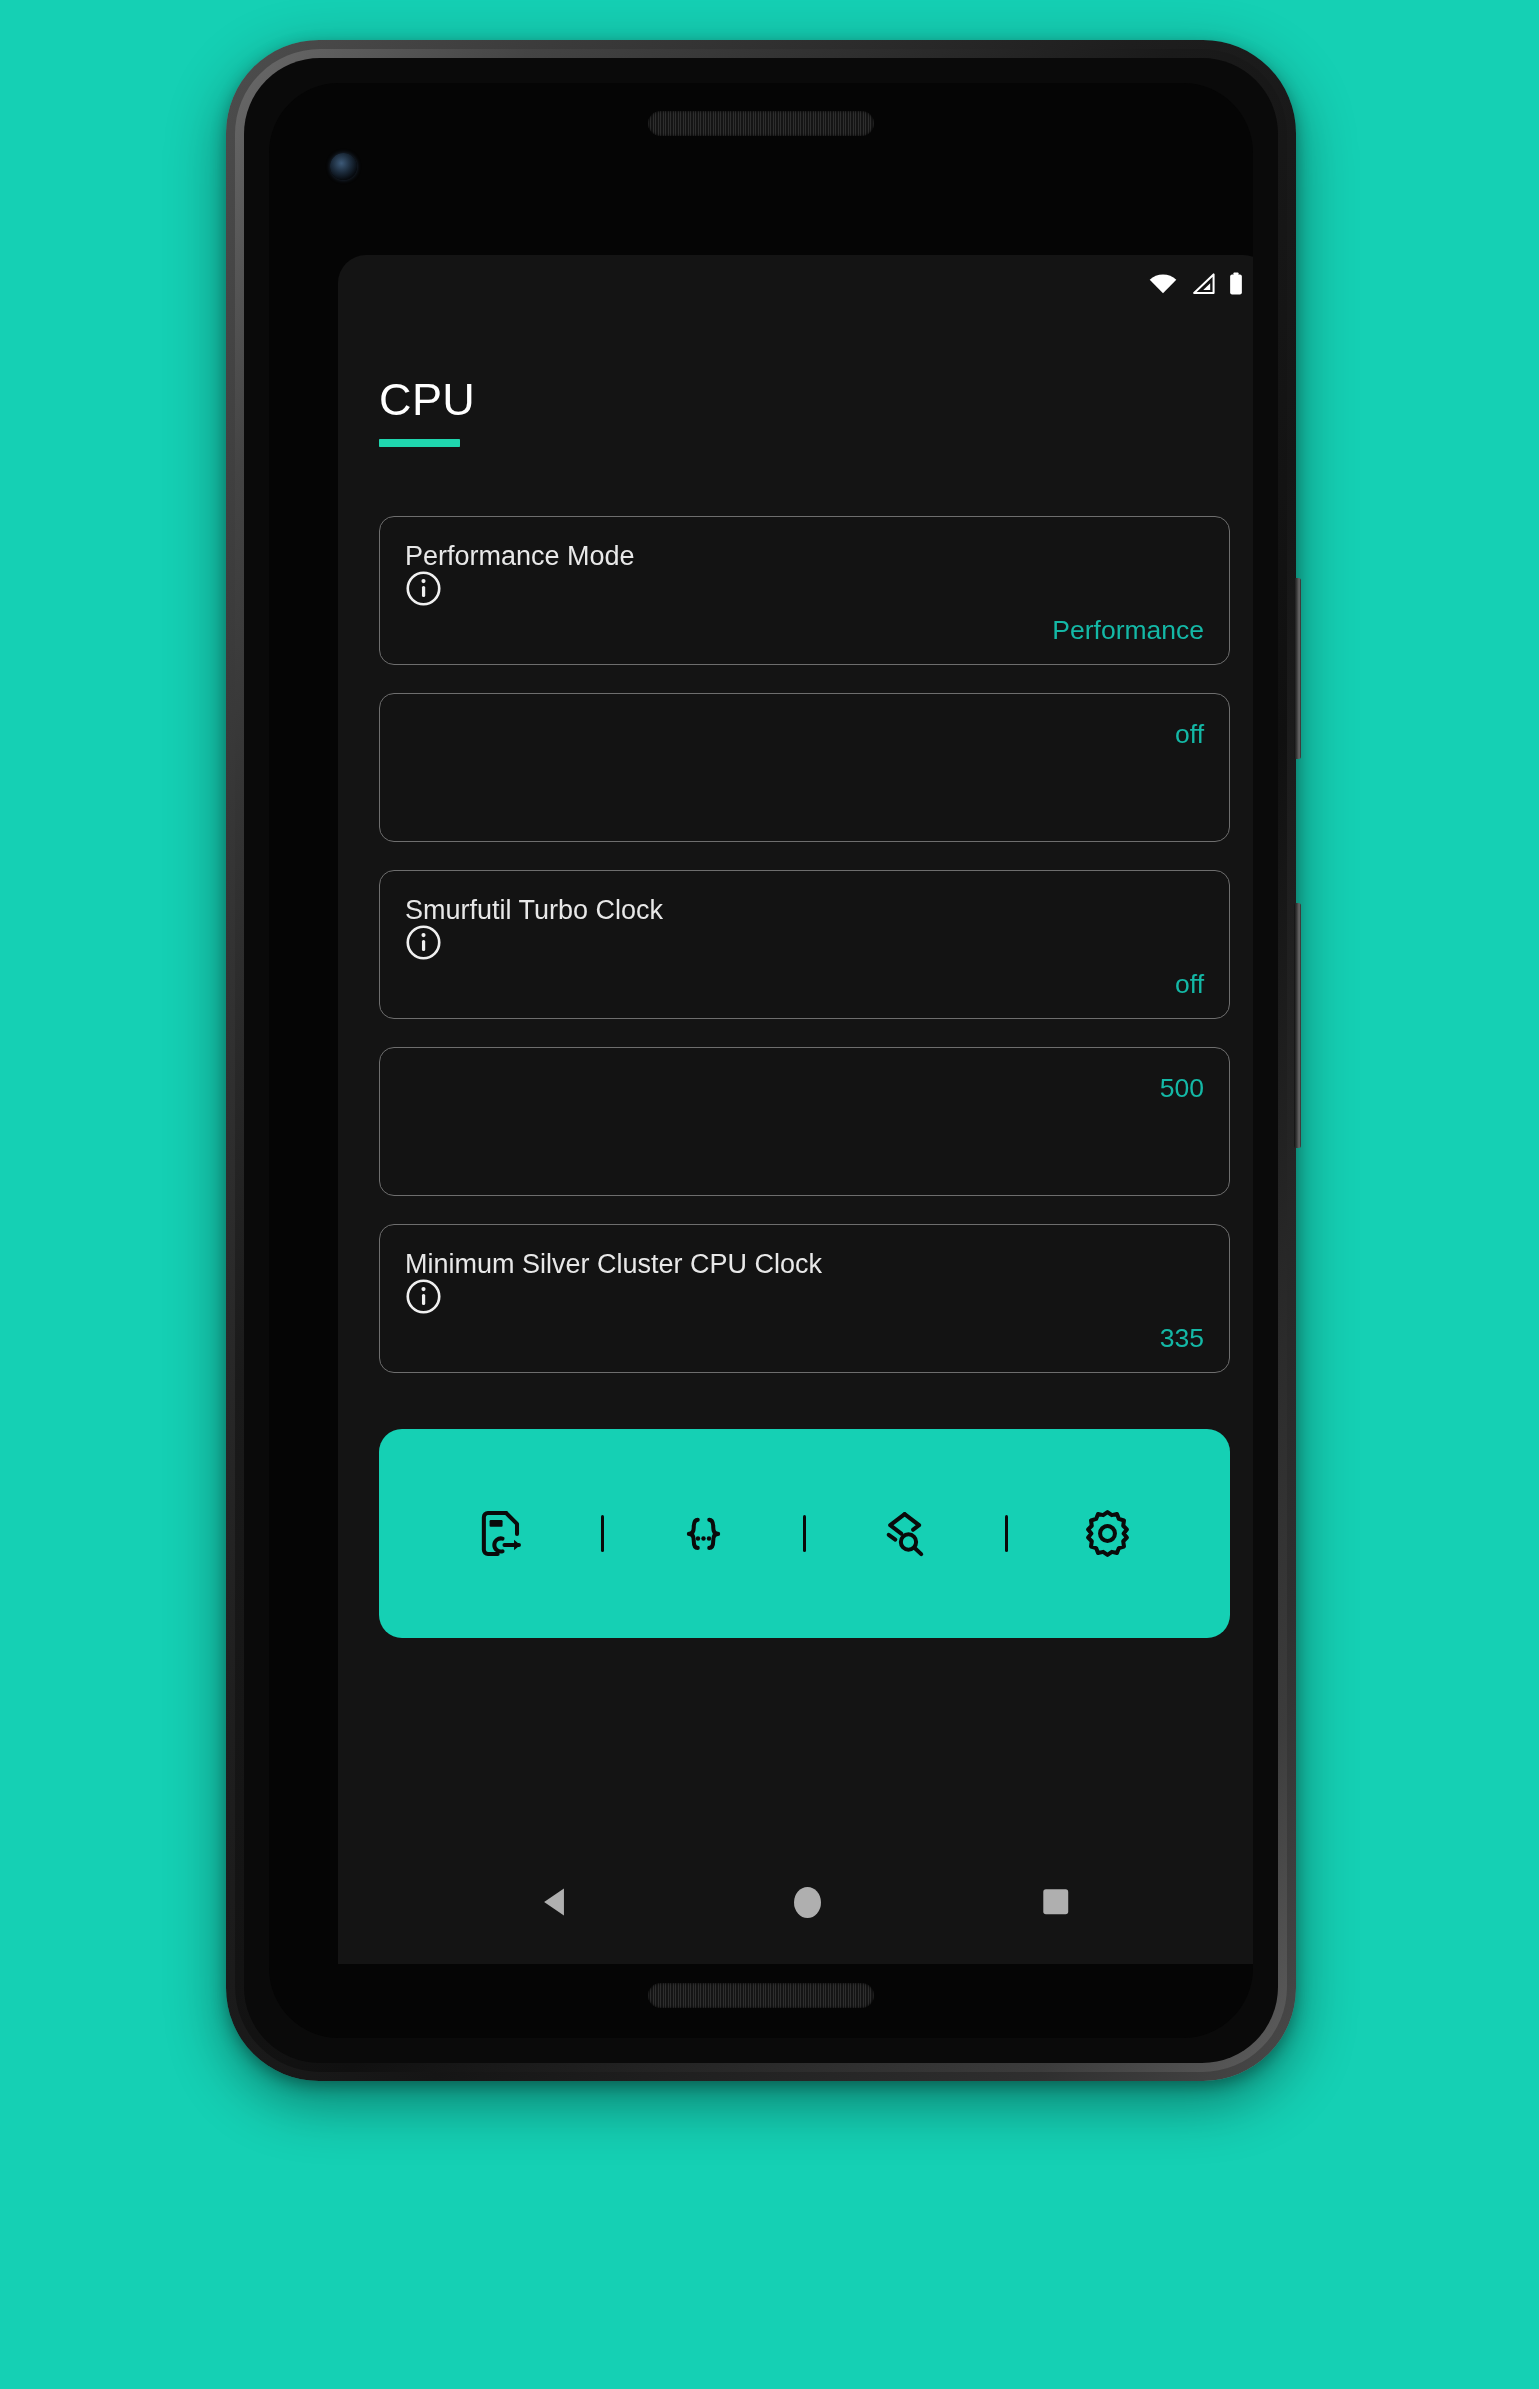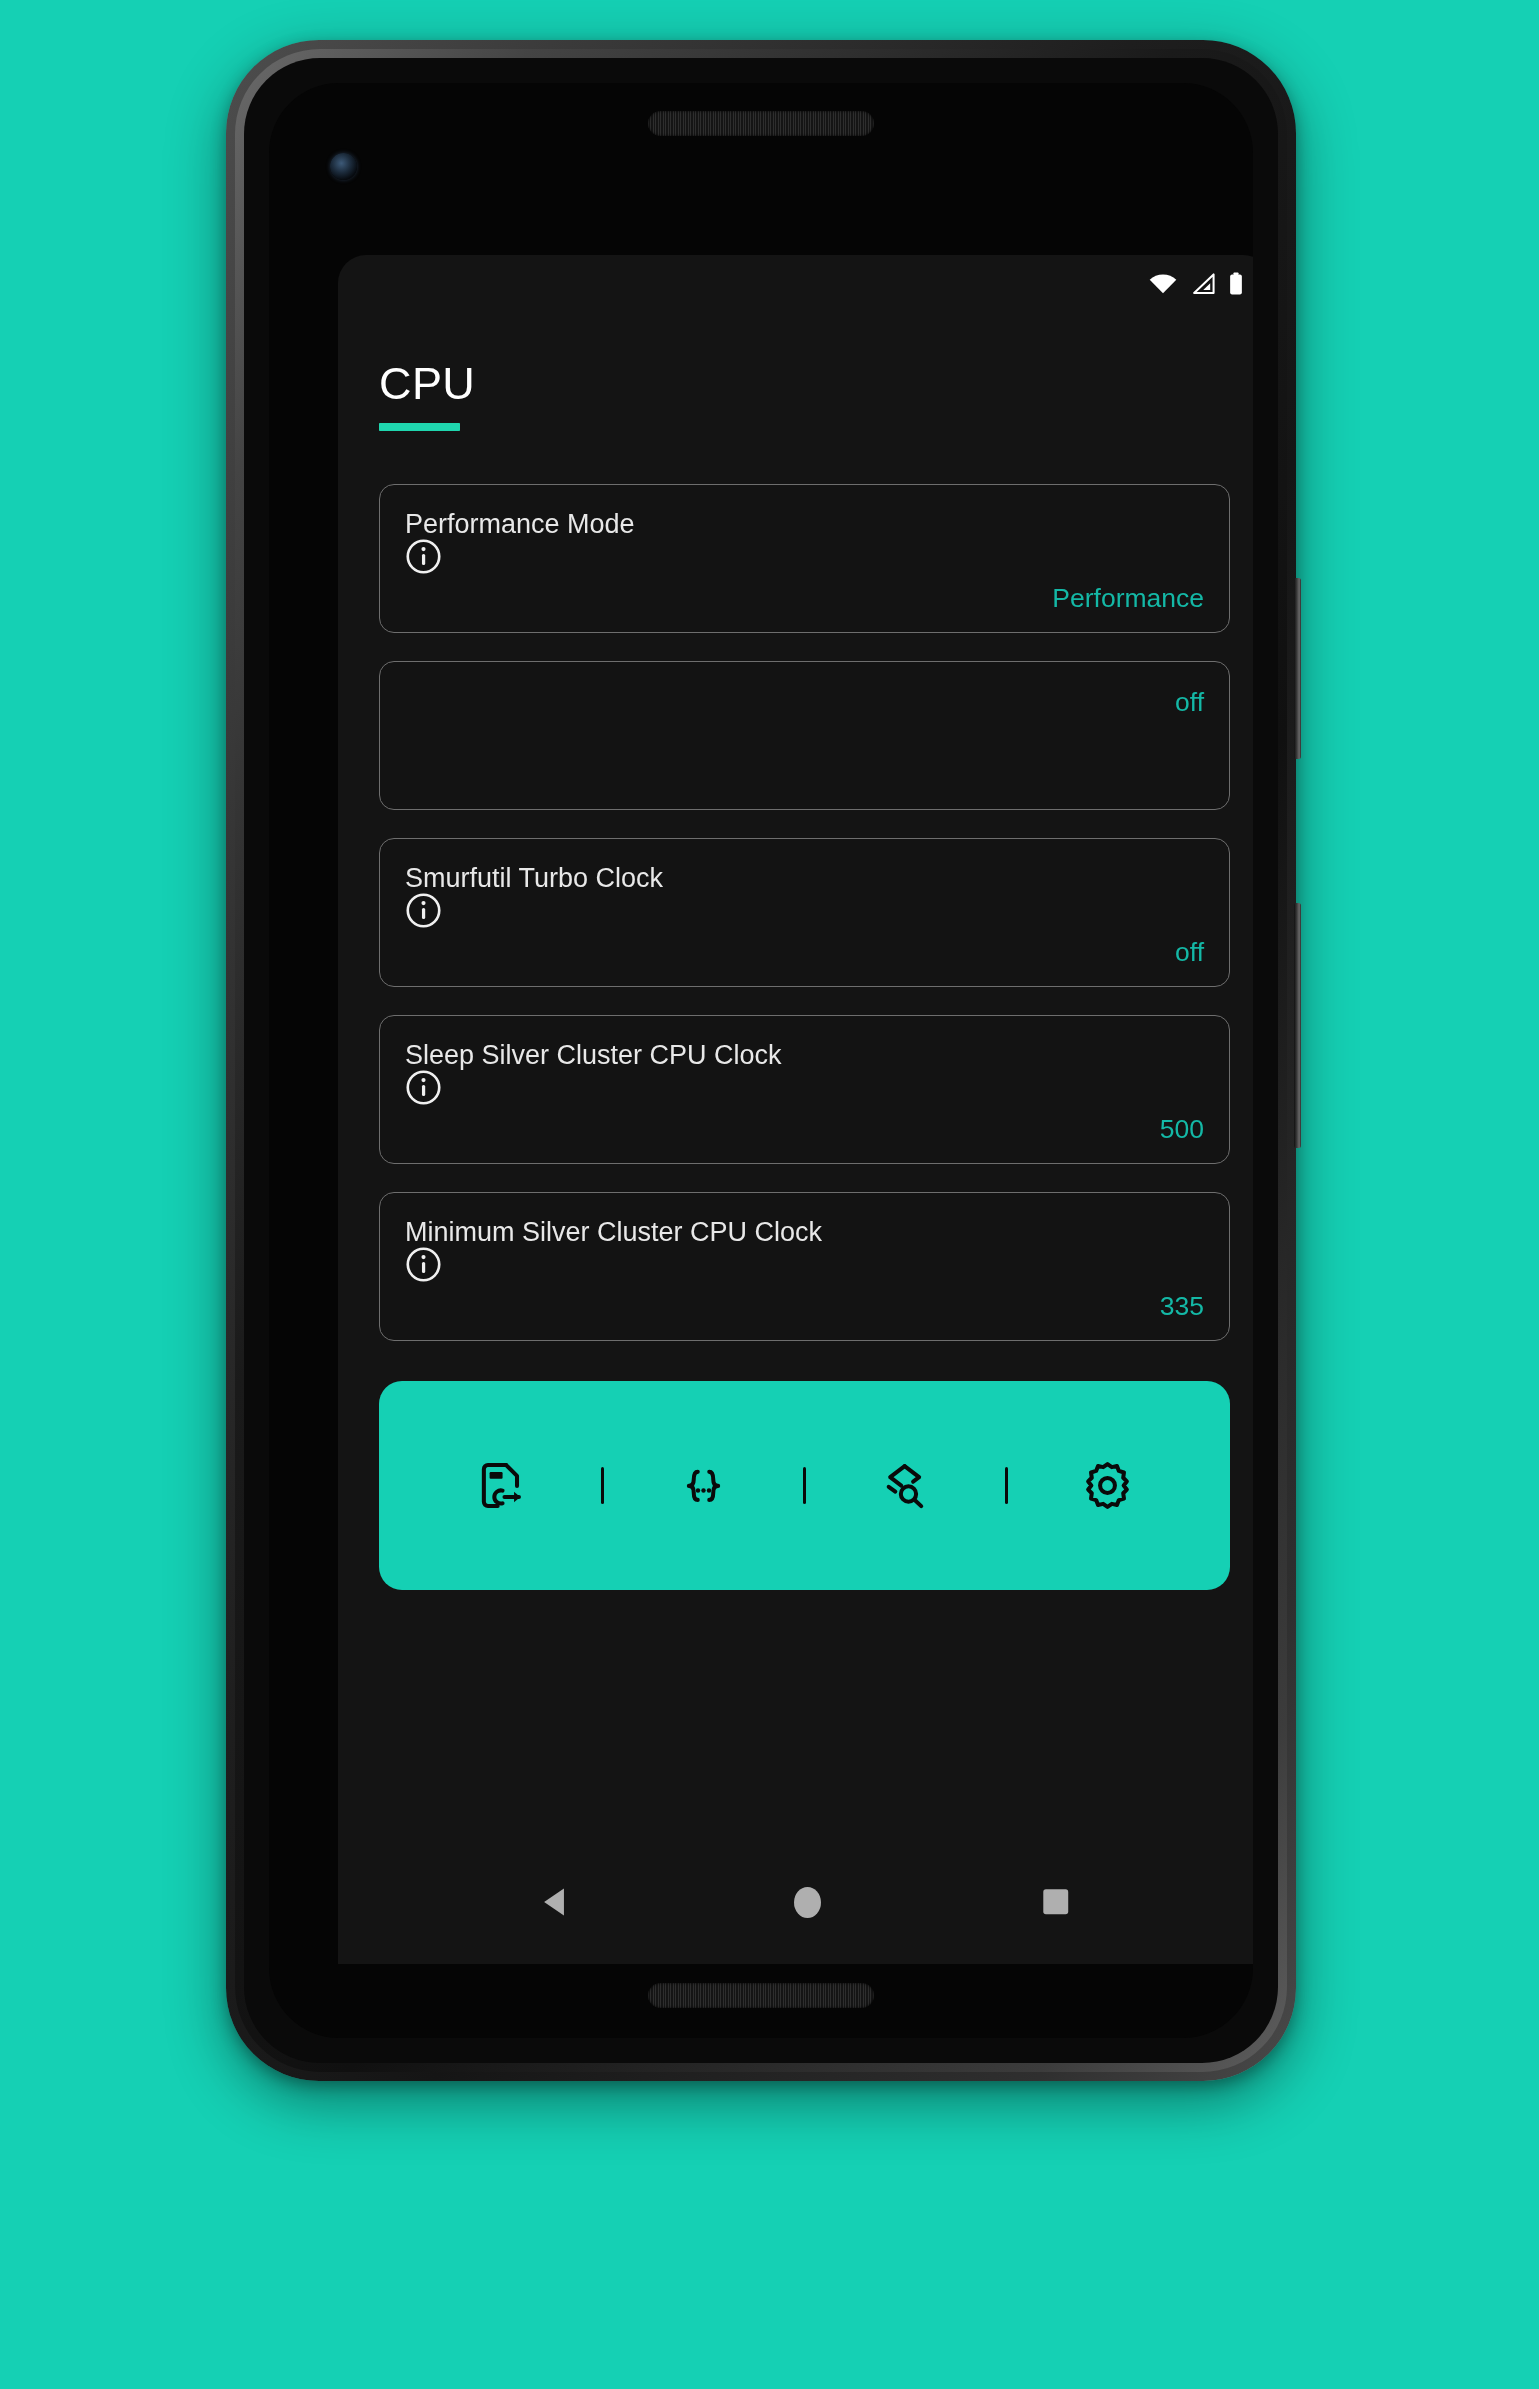--- a/index.html
+++ b/index.html
@@ -93,20 +93,21 @@
   .side-btn.volume { top: 863px; height: 245px; }
 
   
   .screen {
     position: absolute;
     left: 69px;
     top: 172px;
     width: 933px;
     height: 1079px; 
     background: #141414;
+    gap: 16px;
   }
   .screen {
     left: 69px;
     top: 172px;
     width: 933px;
     height: 1709px;
     border-radius: 28px 28px 0 0;
     overflow: hidden;
     display: flex;
     flex-direction: column;
@@ -306,30 +307,20 @@
                   <circle cx="12" cy="12" r="10.2" fill="none" stroke="#F0F0F0" stroke-width="1.7"></circle>
                   <circle cx="12" cy="7.2" r="1.35" fill="#F0F0F0"></circle>
                   <rect x="11" y="10.3" width="2.1" height="7.2" rx="1" fill="#F0F0F0"></rect>
                 </svg>
               </span>
             </div>
             <div class="card-value">off</div>
           </div>
 
           <div class="pref-card">
-            <div class="card-top">
-              <div class="card-title">Sleep Silver Cluster CPU Clock</div>
-              <span class="info-icon">
-                <svg width="37" height="37" viewBox="0 0 24 24">
-                  <circle cx="12" cy="12" r="10.2" fill="none" stroke="#F0F0F0" stroke-width="1.7"></circle>
-                  <circle cx="12" cy="7.2" r="1.35" fill="#F0F0F0"></circle>
-                  <rect x="11" y="10.3" width="2.1" height="7.2" rx="1" fill="#F0F0F0"></rect>
-                </svg>
-              </span>
-            </div>
             <div class="card-value">500</div>
           </div>
 
           <div class="pref-card">
             <div class="card-top">
               <div class="card-title">Minimum Silver Cluster CPU Clock</div>
               <span class="info-icon">
                 <svg width="37" height="37" viewBox="0 0 24 24">
                   <circle cx="12" cy="12" r="10.2" fill="none" stroke="#F0F0F0" stroke-width="1.7"></circle>
                   <circle cx="12" cy="7.2" r="1.35" fill="#F0F0F0"></circle>

